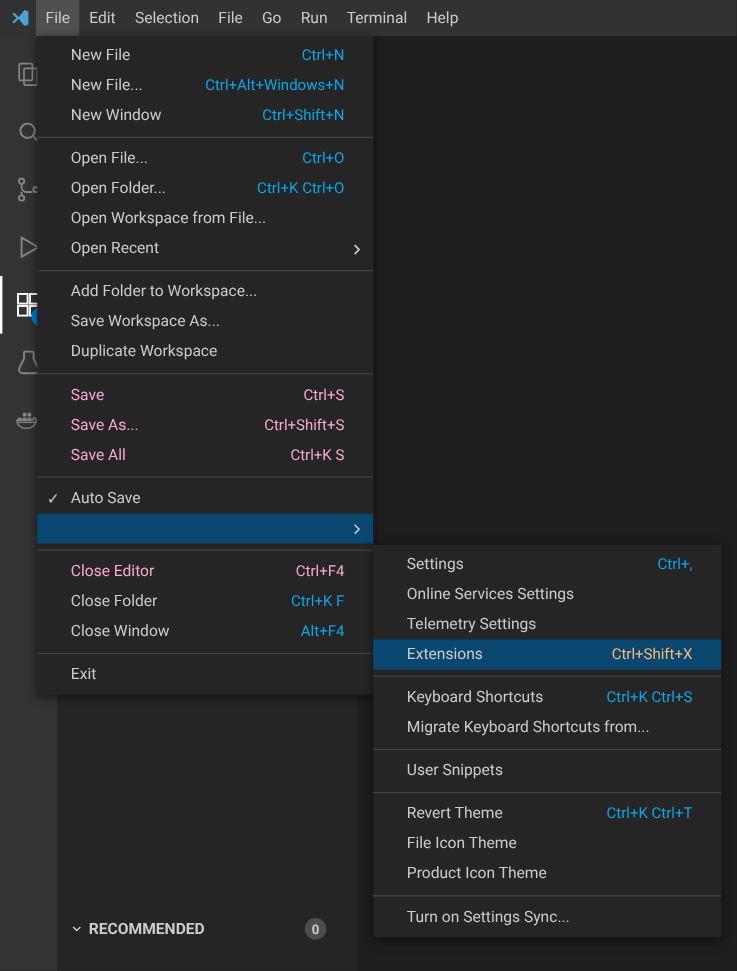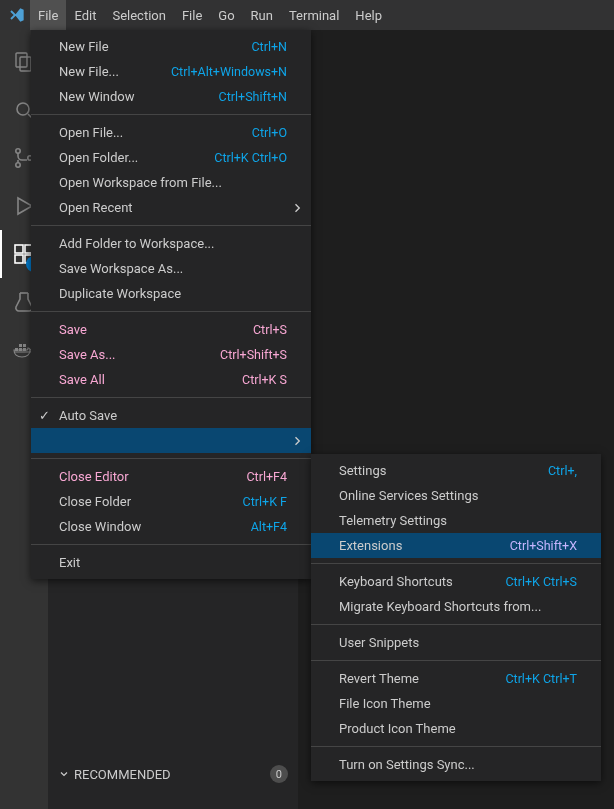--- a/index.html
+++ b/index.html
@@ -10,33 +10,33 @@
 .menubar .item { padding: 0 8px; height: 30px; display: flex; align-items: center; color: #cccccc; cursor: default; }
 .menubar .item.active { background: #505050; }
 
 .activitybar { position: absolute; left: 0; top: 30px; width: 48px; bottom: 0; background: #333333; display: flex; flex-direction: column; align-items: center; padding-top: 8px; gap: 0; }
 .activitybar .ab-icon { width: 48px; height: 48px; display: flex; align-items: center; justify-content: center; color: #858585; position: relative; }
 .activitybar .ab-icon.active { color: #ffffff; }
 .activitybar .ab-icon.active::before { content: ""; position: absolute; left: 0; top: 0; bottom: 0; width: 2px; background: #ffffff; }
 .activitybar .badge { position: absolute; right: 6px; bottom: 6px; min-width: 16px; height: 16px; background: #007acc; border-radius: 8px; font-size: 9px; color: #fff; display: flex; align-items: center; justify-content: center; padding: 0 4px; }
 
 .sidebar { position: absolute; left: 48px; top: 30px; width: 250px; bottom: 0; background: #252526; }
-.sidebar-section { position: absolute; left: 0; right: 0; bottom: 24px; height: 22px; display: flex; align-items: center; padding: 0 10px; color: #cccccc; font-size: 11px; }
+.sidebar-section { position: absolute; left: 0; right: 16px; bottom: 24px; height: 22px; display: flex; align-items: center; padding: 0 10px; color: #cccccc; font-size: 11px; font-weight: bold; }
 .sidebar-section .chev { margin-right: 4px; }
 .sidebar-section .count-badge { margin-left: auto; background: #4d4d4d; color: #cccccc; min-width: 18px; height: 18px; border-radius: 10px; font-size: 11px; display: flex; align-items: center; justify-content: center; padding: 0 6px; }
 
 .dropdown { position: absolute; background: #252526; box-shadow: 0 2px 8px rgba(0,0,0,0.6); padding: 4px 0; }
 .dropdown.file { left: 31px; top: 30px; width: 280px; }
 .dropdown.preferences { left: 311px; top: 454px; width: 290px; }
 .menu-row { height: 25px; display: flex; align-items: center; padding: 0 24px 0 28px; color: #cccccc; position: relative; gap: 32px; }
 .menu-row .label { flex: 1; white-space: nowrap; }
 .menu-row .shortcut { color: #0ea5e9; font-size: 12.5px; }
 .menu-row.disabled .label, .menu-row.disabled .shortcut { color: #f9a8d4; }
 .menu-row.highlight { background: #094771; }
-.menu-row.highlight .shortcut { color: #c4b5fd; }
+.menu-row.highlight .shortcut { color: #fdba74; }
 .menu-row .check { position: absolute; left: 8px; font-size: 13px; }
 .menu-row .sub { position: absolute; right: 8px; }
 .sep { height: 1px; background: #454545; margin: 5px 0; }
 
 .editor { position: absolute; left: 298px; right: 0; top: 30px; bottom: 0; background: #1e1e1e; }
 
 svg { display: block; }
 </style>
 </head>
 <body>

